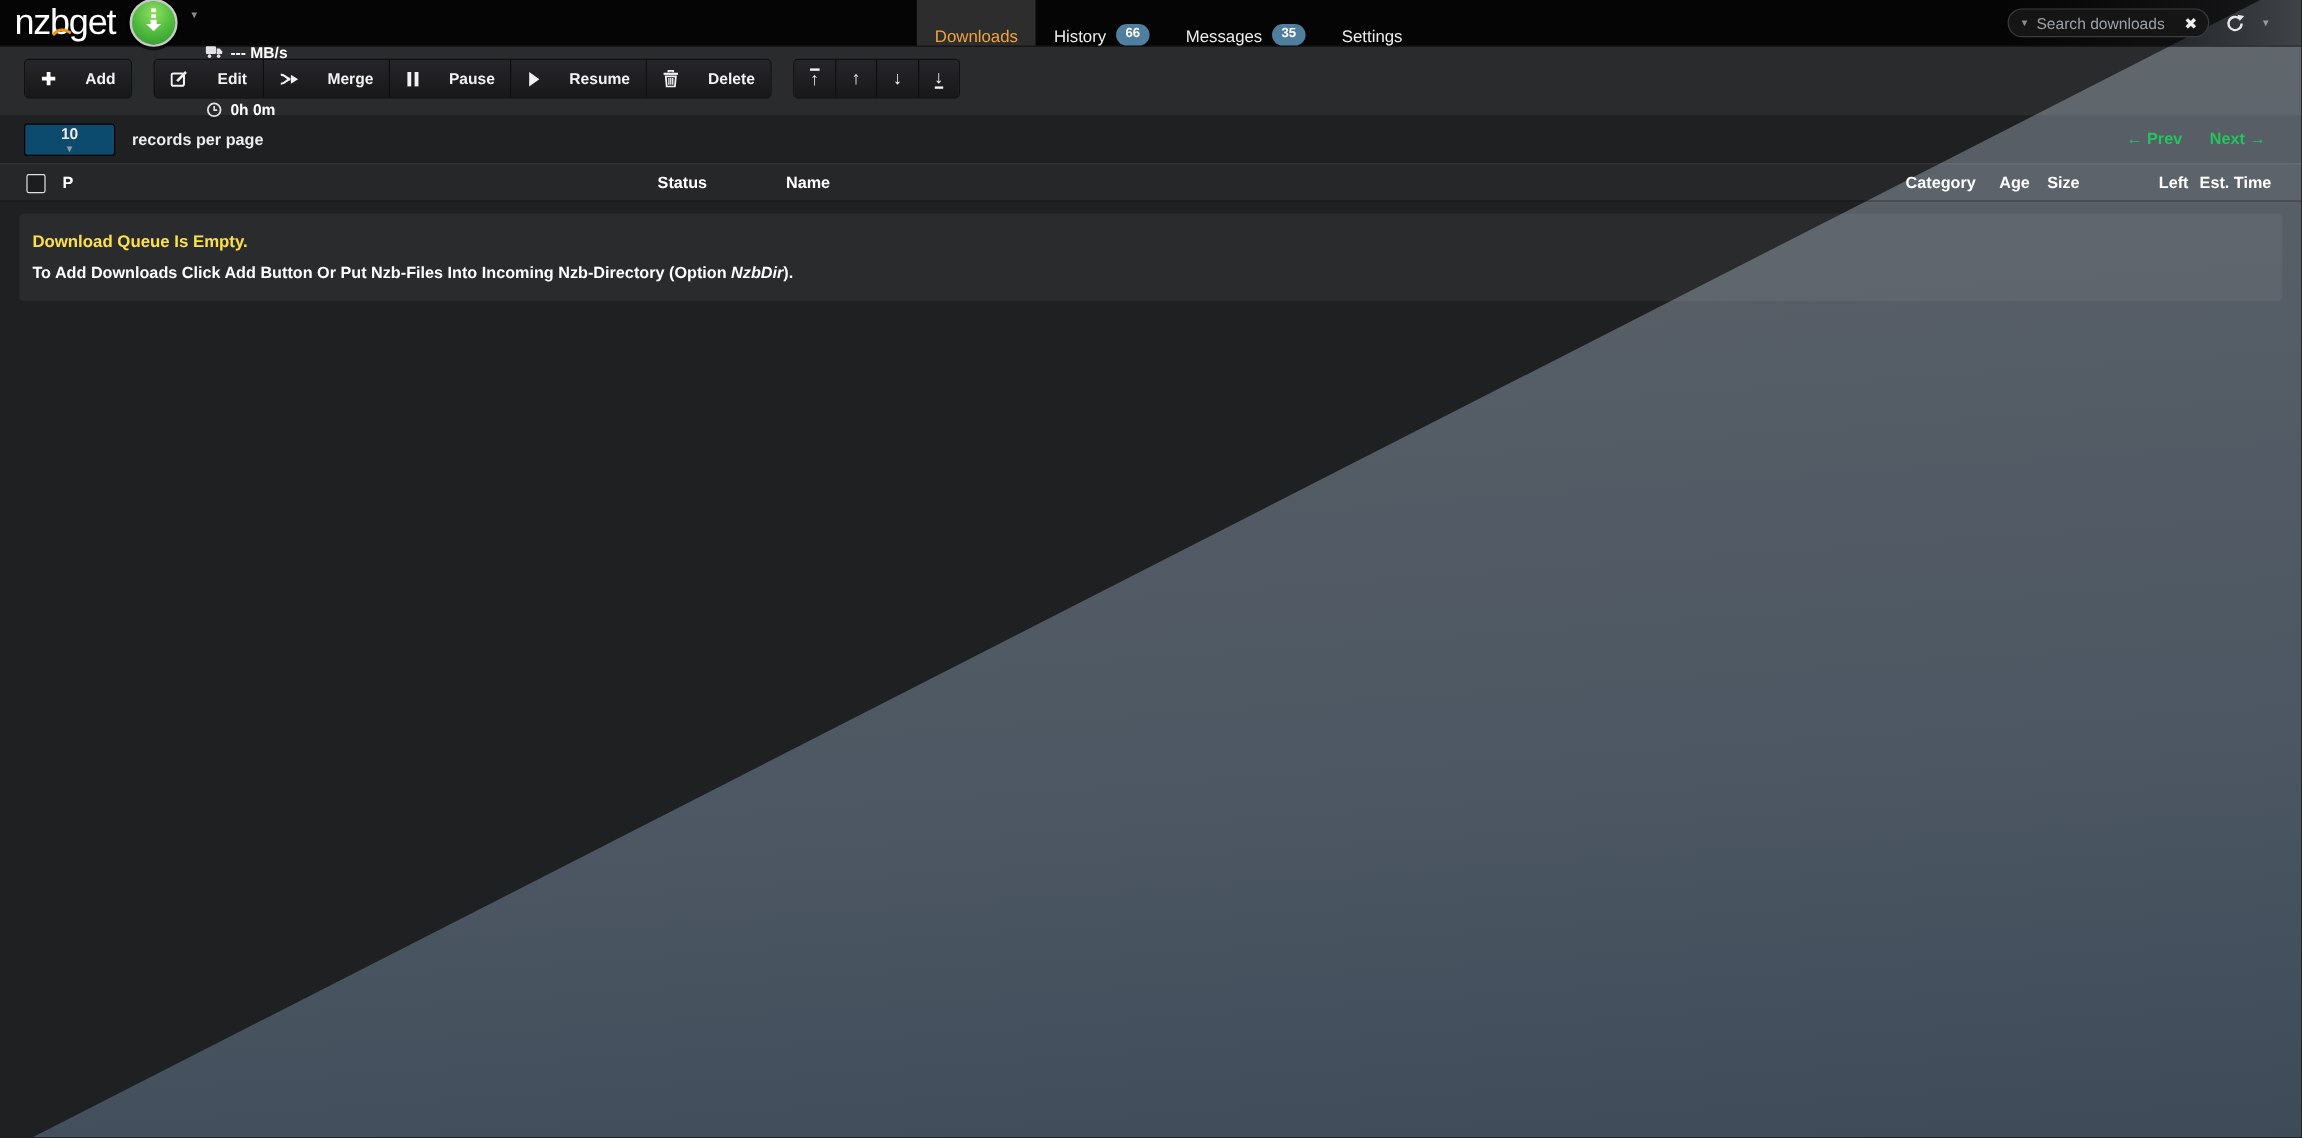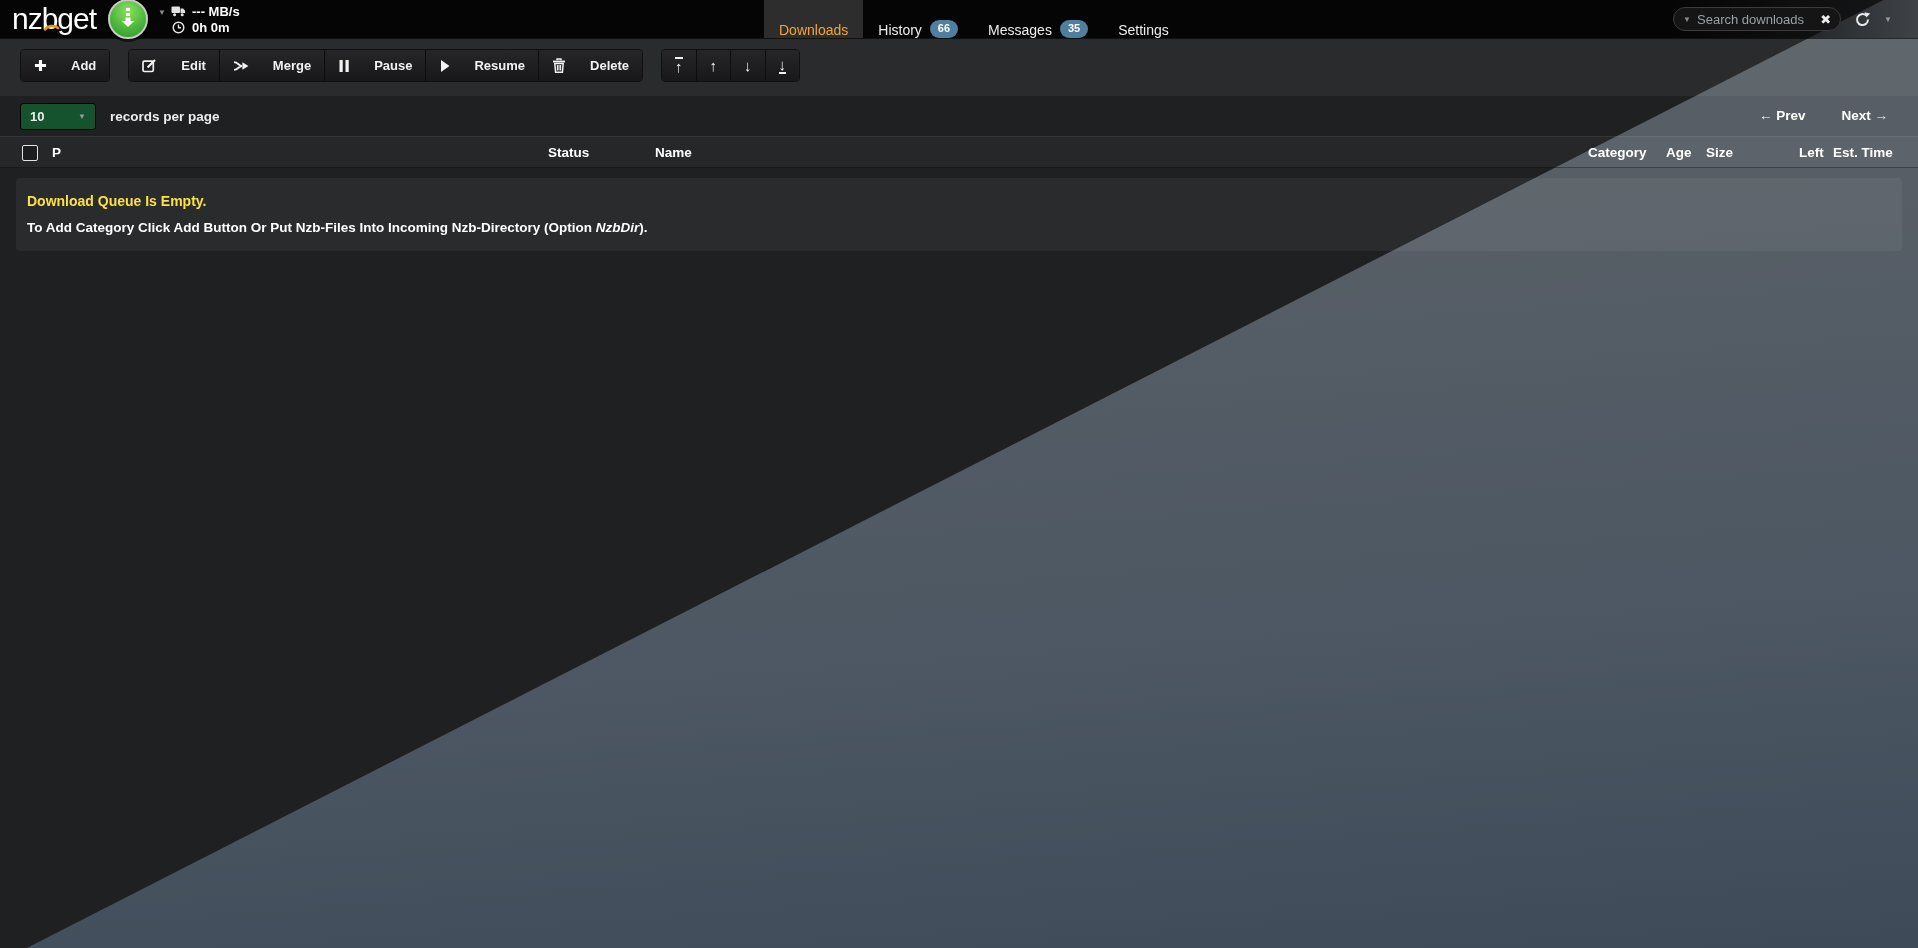--- a/index.html
+++ b/index.html
@@ -28,21 +28,21 @@
   .logo { position:absolute; left:12px; top:0; font-size:30px; line-height:38px; color:#fff; letter-spacing:-1px; }
   .logo-swoosh { position:absolute; left:31px; top:2px; }
   .green-btn {
     position:absolute; left:108px; top:-1px; width:40px; height:40px; border-radius:50%;
     border:2px solid #c9c9c9; box-shadow:0 0 0 3px rgba(0,0,0,0.55);
     background:radial-gradient(circle at 50% 28%, #8fdf62 0%, #4cb83b 55%, #2e9430 100%);
     display:flex; align-items:center; justify-content:center; cursor:pointer;
   }
   .menu-caret { position:absolute; left:158px; top:8px; color:#8a8a8a; font-size:8px; }
   .status-block { position:absolute; left:170px; top:3px; }
-  .status-row { display:flex; align-items:center; gap:6px; height:16px; color:#fff; font-size:13px; font-weight:bold; }
+  .status-row { display:flex; align-items:center; gap:6px; height:16px; color:#fff; font-size:13px; font-weight:bold;margin-top:32px; }
   .status-row .ic { display:flex; width:16px; justify-content:center; }
 
   .tabs { position:absolute; left:764px; top:0; height:38px; display:flex; }
   .tab { display:flex; align-items:flex-end; gap:8px; padding:0 15px; font-size:14px; color:#ededed; cursor:pointer; }
   .tab.active { background:#2d2d2e; color:#f1a43a; }
   .badge { background:#4f7e9e; color:#fff; font-size:11px; font-weight:bold; line-height:1; padding:3px 8px 4px; border-radius:9px; }
 
   .search-area { position:absolute; right:26px; top:7px; display:flex; align-items:center; gap:13px; }
   .search-pill {
     width:168px; height:24px; background:#151516; border:1px solid #3c3c3e; border-radius:13px;
@@ -67,27 +67,27 @@
   .group .btn + .btn { border-left:1px solid #0d0d0f; }
   .btn .ic { display:flex; align-items:center; }
   .btn.arrow { padding:0 13px; font-size:15px; }
   .glyph-bar-top { border-top:2px solid #f2f2f2; padding-top:0px; line-height:1; }
   .glyph-bar-bottom { border-bottom:2px solid #f2f2f2; padding-bottom:0px; line-height:1; }
 
   
   .records-row { position:absolute; top:96px; left:0; right:0; height:40px; }
   .select {
     position:absolute; left:20px; top:7px; width:76px; height:27px;
-    background:#14532d; border:1px solid #020203; border-radius:3px;
+    background:#0c4a6e; border:1px solid #020203; border-radius:3px;
     color:#ededed; font-size:13px; font-weight:bold;
-    display:flex; align-items:center; justify-content:space-between; padding:0 9px; cursor:pointer;
+    display:flex; align-items:center; justify-content:space-between; padding:0 9px; cursor:pointer;flex-direction:column;
   }
   .select .caret { color:#9a9a9a; font-size:8px; }
   .records-label { position:absolute; left:110px; top:13px; font-size:13.5px; font-weight:bold; color:#ededed; }
-  .pager { position:absolute; right:30px; top:12px; display:flex; gap:36px; font-size:13.5px; font-weight:bold; color:#ffffff;justify-content:center; }
+  .pager { position:absolute; right:30px; top:12px; display:flex; gap:23px; font-size:13.5px; font-weight:bold; color:#22c55e;justify-content:center; }
   .pager span { cursor:pointer; }
 
   
   .header-row {
     position:absolute; top:136px; left:0; right:0; height:32px;
     background:rgba(255,255,255,0.035);
     border-top:1px solid rgba(255,255,255,0.07);
     border-bottom:1px solid rgba(0,0,0,0.35);
   }
   .hcell { position:absolute; top:8px; font-size:13.5px; font-weight:bold; color:#fff; white-space:nowrap; }
@@ -285,15 +285,15 @@
   <span class="hcell" style="left:1588px;">Category</span>
   <span class="hcell" style="left:1666px;">Age</span>
   <span class="hcell" style="left:1706px;">Size</span>
   <span class="hcell" style="left:1799px;">Left</span>
   <span class="hcell" style="left:1833px;">Est. Time</span>
 </div>
 
 <div class="info-box">
   <div class="info-title">Download Queue Is Empty.</div>
   <div class="info-msg">
-    <span>To Add Category Click Add Button Or Put Nzb-Files Into Incoming Nzb-Directory (Option </span><em>NzbDir</em><span>).</span>
+    <span>To Add Downloads Click Add Button Or Put Nzb-Files Into Incoming Nzb-Directory (Option </span><em>NzbDir</em><span>).</span>
   </div>
 </div>
 
 </body></html>

